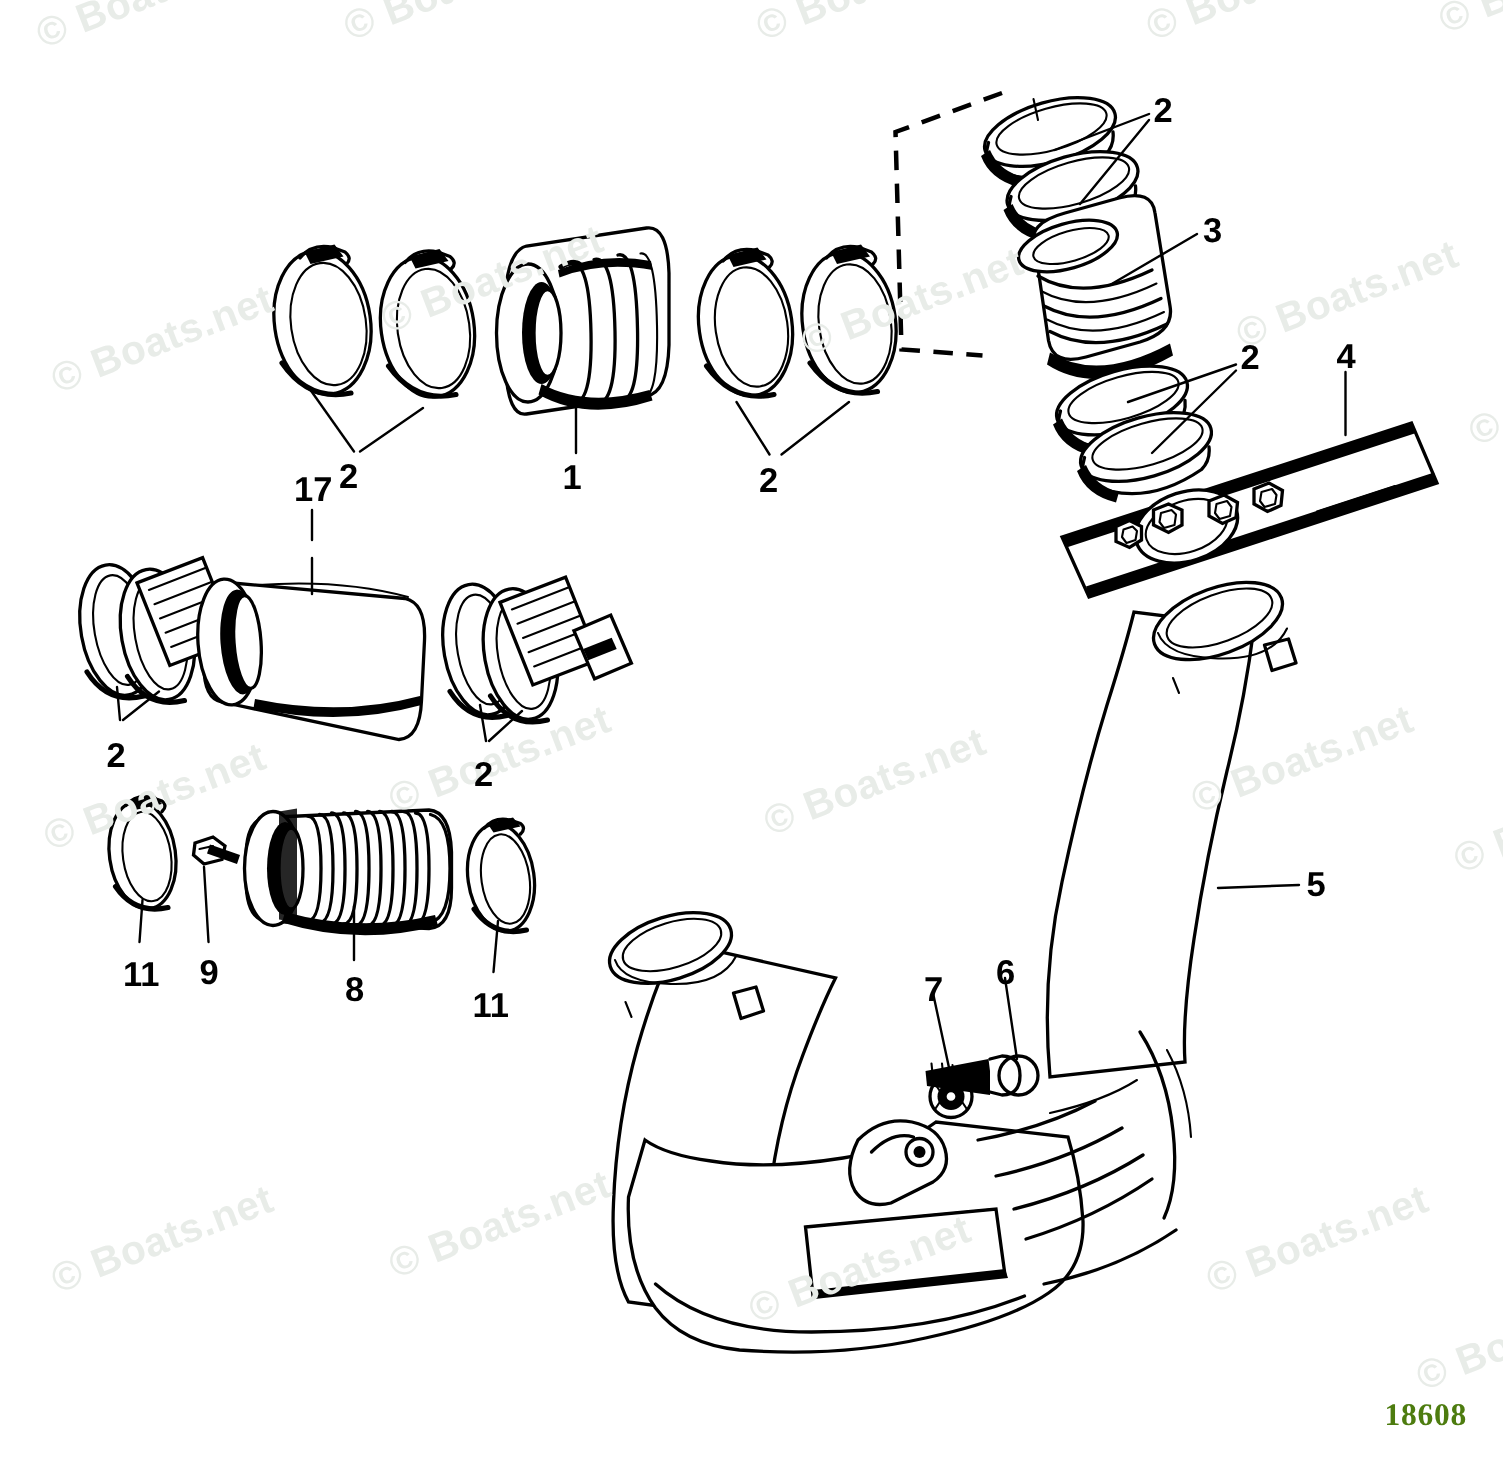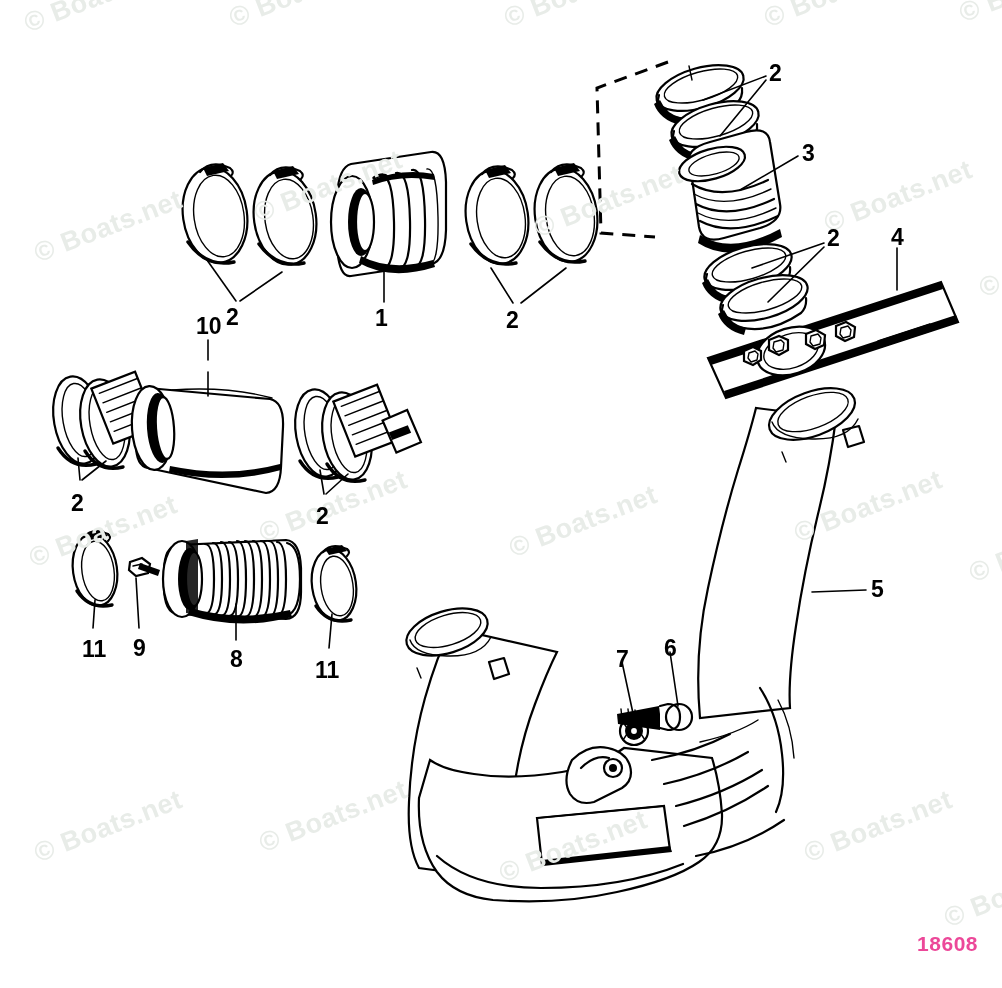--- a/index.html
+++ b/index.html
@@ -51,24 +51,24 @@
     font-size: 23px;
     font-weight: bold;
     color: #000000;
     line-height: 1;
     white-space: nowrap;
   }
   #figure-number {
     position: absolute;
     right: 24px;
     bottom: 32px;
-    font-family: Liberation Sans, sans-serif;
+    font-family: Liberation Serif, serif;
     font-size: 21px;
     font-weight: bold;
-    color: #ec4899;
+    color: #4d7c0f;
     letter-spacing: 0.5px;
     z-index: 9;
   }
 </style>
 </head>
 <body>
 
 <div id="diagram-page">
 
   <div id="watermark-layer">
@@ -423,21 +423,21 @@
 
       <path class="lead" d="M622 662 L634 718"></path>
       <path class="lead" d="M670 652 L678 706"></path>
 
       <path class="lead" d="M866 590 L812 592"></path>
     </g>
   </svg>
 
   <div id="callout-layer">
       <div class="callout" style="left: 226px; top: 306px;">2</div>
-      <div class="callout" style="left: 196px; top: 315px;">10</div>
+      <div class="callout" style="left: 196px; top: 315px;">17</div>
       <div class="callout" style="left: 375px; top: 307px;">1</div>
       <div class="callout" style="left: 506px; top: 309px;">2</div>
       <div class="callout" style="left: 769px; top: 62px;">2</div>
       <div class="callout" style="left: 802px; top: 142px;">3</div>
       <div class="callout" style="left: 827px; top: 227px;">2</div>
       <div class="callout" style="left: 891px; top: 226px;">4</div>
       <div class="callout" style="left: 71px; top: 492px;">2</div>
       <div class="callout" style="left: 316px; top: 505px;">2</div>
       <div class="callout" style="left: 82px; top: 638px;">11</div>
       <div class="callout" style="left: 133px; top: 637px;">9</div>

